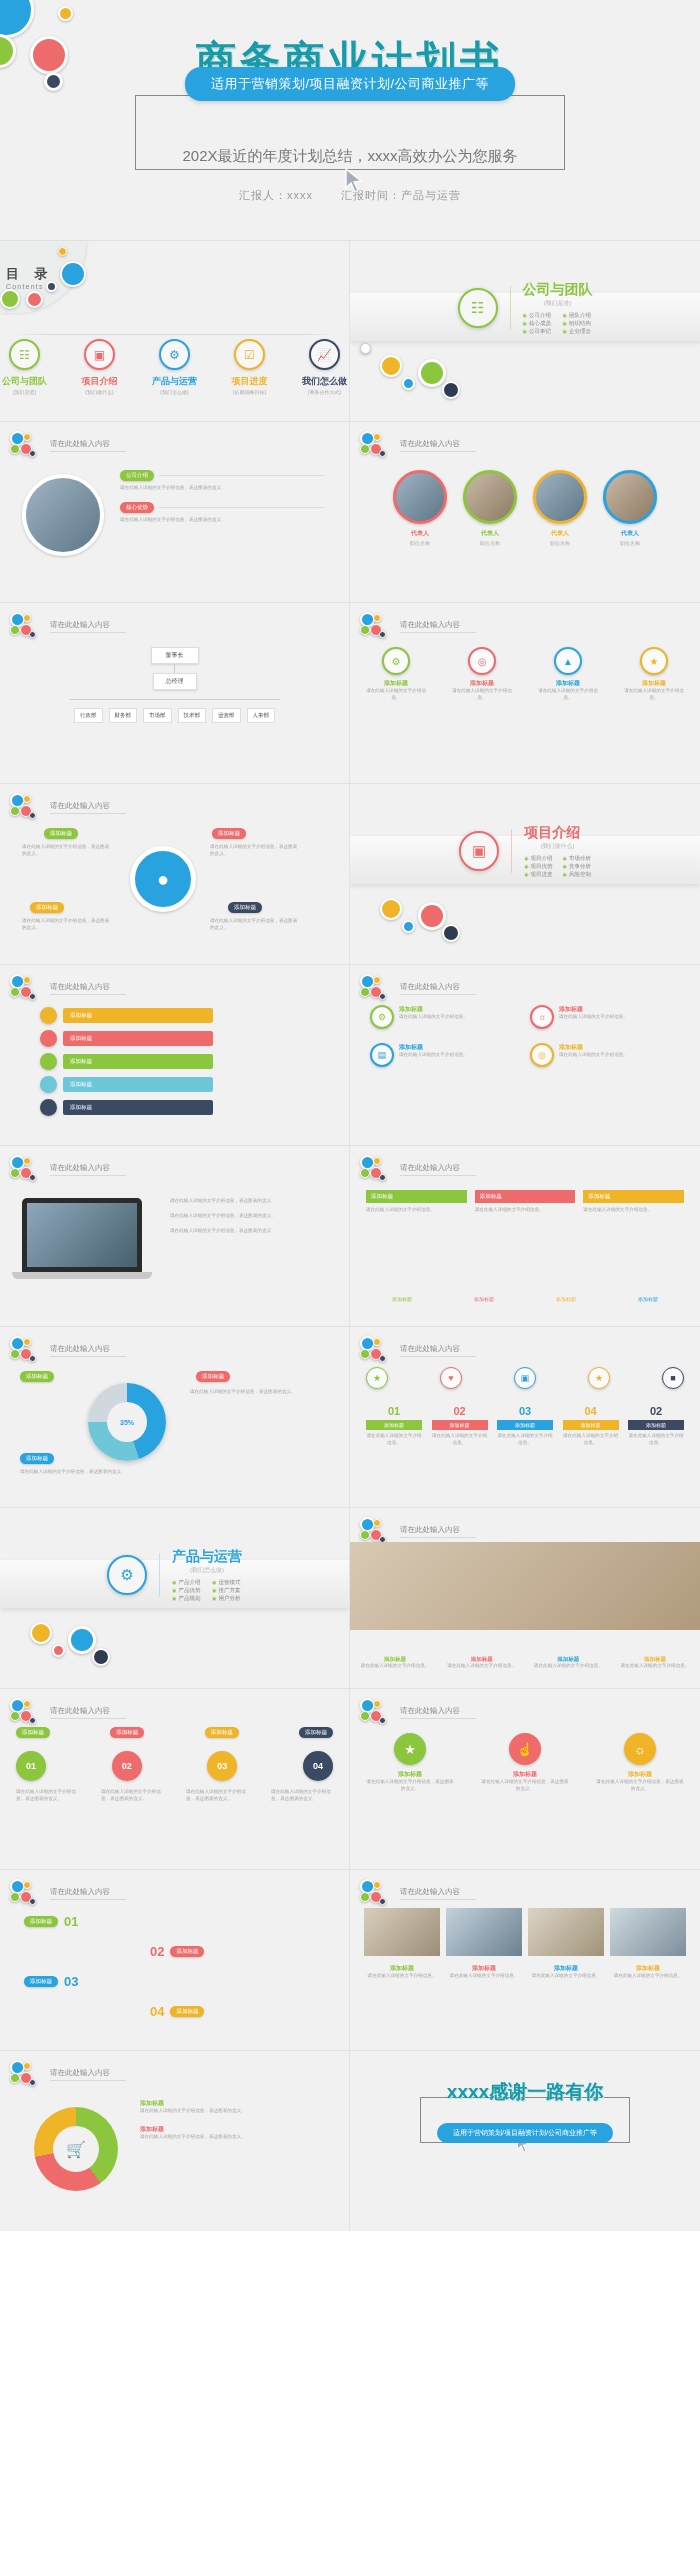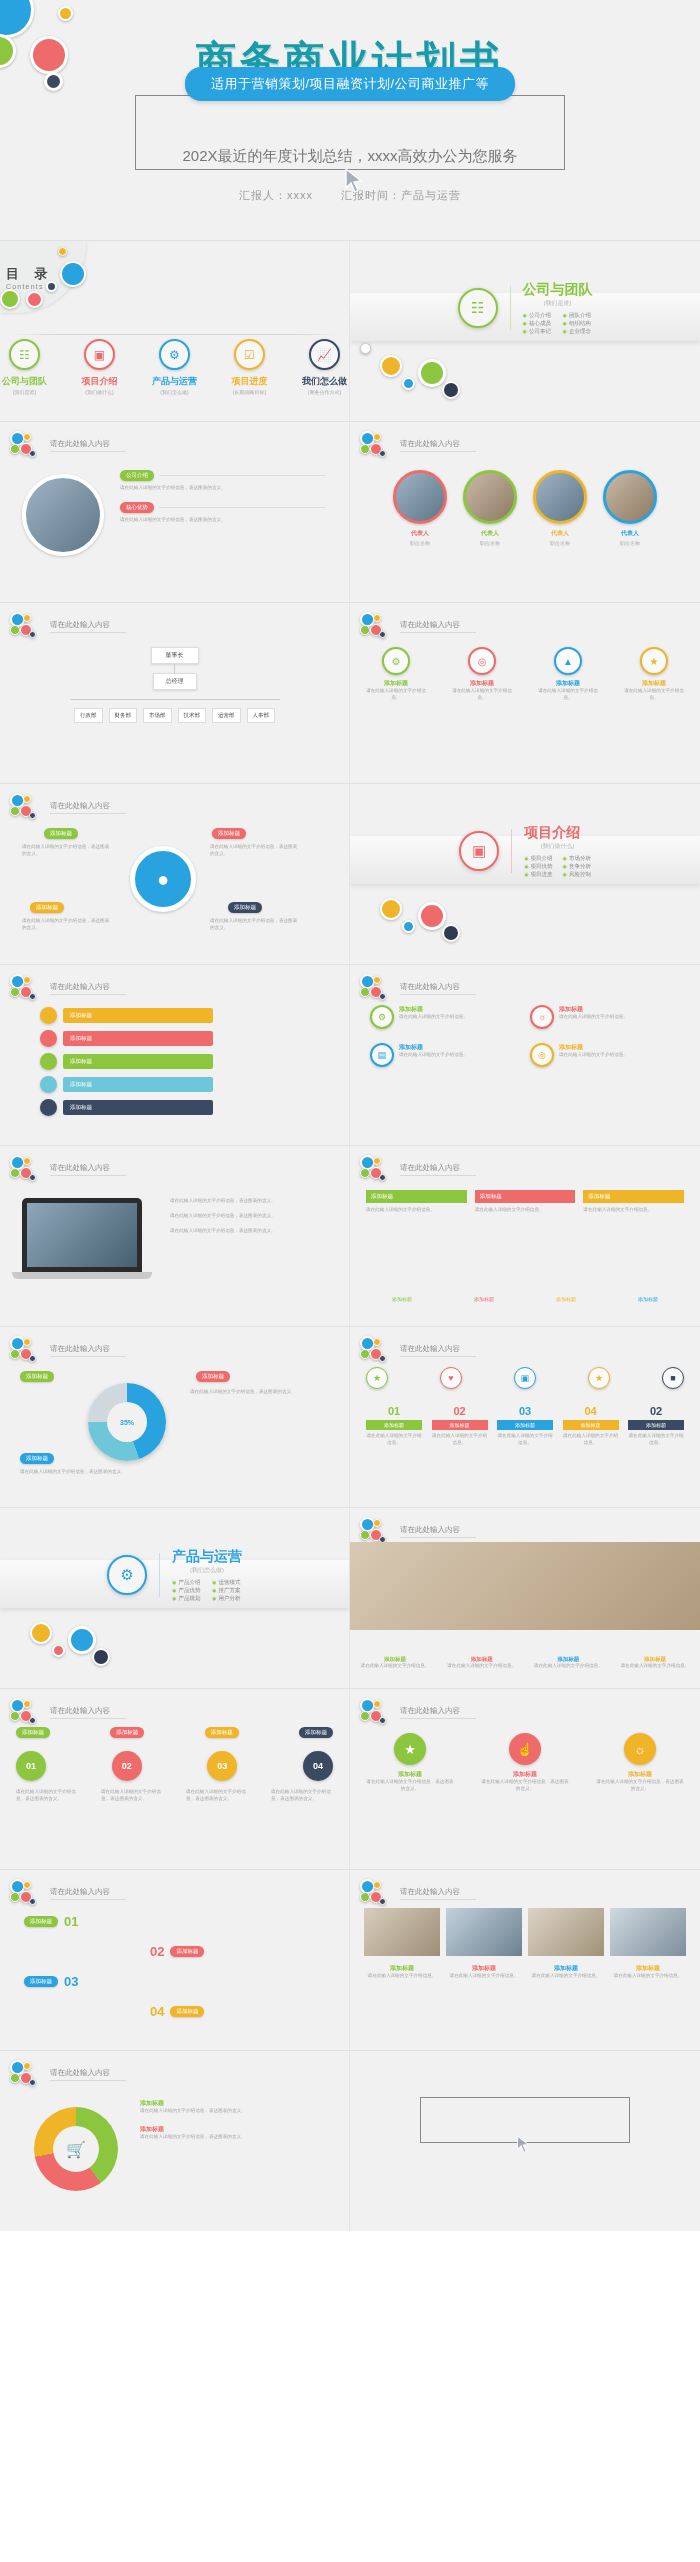--- a/index.html
+++ b/index.html
@@ -823,19 +823,23 @@
       <div style="position:absolute;left:140px;top:48px;width:180px;">
         <div class="mini-t" style="color:#8cc63e;">添加标题</div>
         <div class="mini-b">请在此输入详细的文字介绍信息，表达图表的含义。</div>
         <div class="mini-t" style="color:#ef6a6a;margin-top:10px;">添加标题</div>
         <div class="mini-b">请在此输入详细的文字介绍信息，表达图表的含义。</div>
       </div>
     </div>
 
     <div class="slide half">
       <div class="ty-box"></div>
+      <div style="position:absolute;left:0;right:0;top:28px;display:flex;flex-direction:column;align-items:center;">
+        <div class="ty-title">xxxx感谢一路有你</div>
+        <div class="ty-pill" style="margin-top:18px;">适用于营销策划/项目融资计划/公司商业推广等</div>
+      </div>
       <svg style="position:absolute;left:166px;top:84px;width:16px;height:19px;opacity:.85;" viewBox="0 0 22 26">
         <polygon points="2,1 2,20 7,15 11,24 14,22 10,14 17,13" fill="#9aa3ad" stroke="#fff" stroke-width="1.4"></polygon>
       </svg>
     </div>
   </div>
 
 </div>
 
 </body></html>

